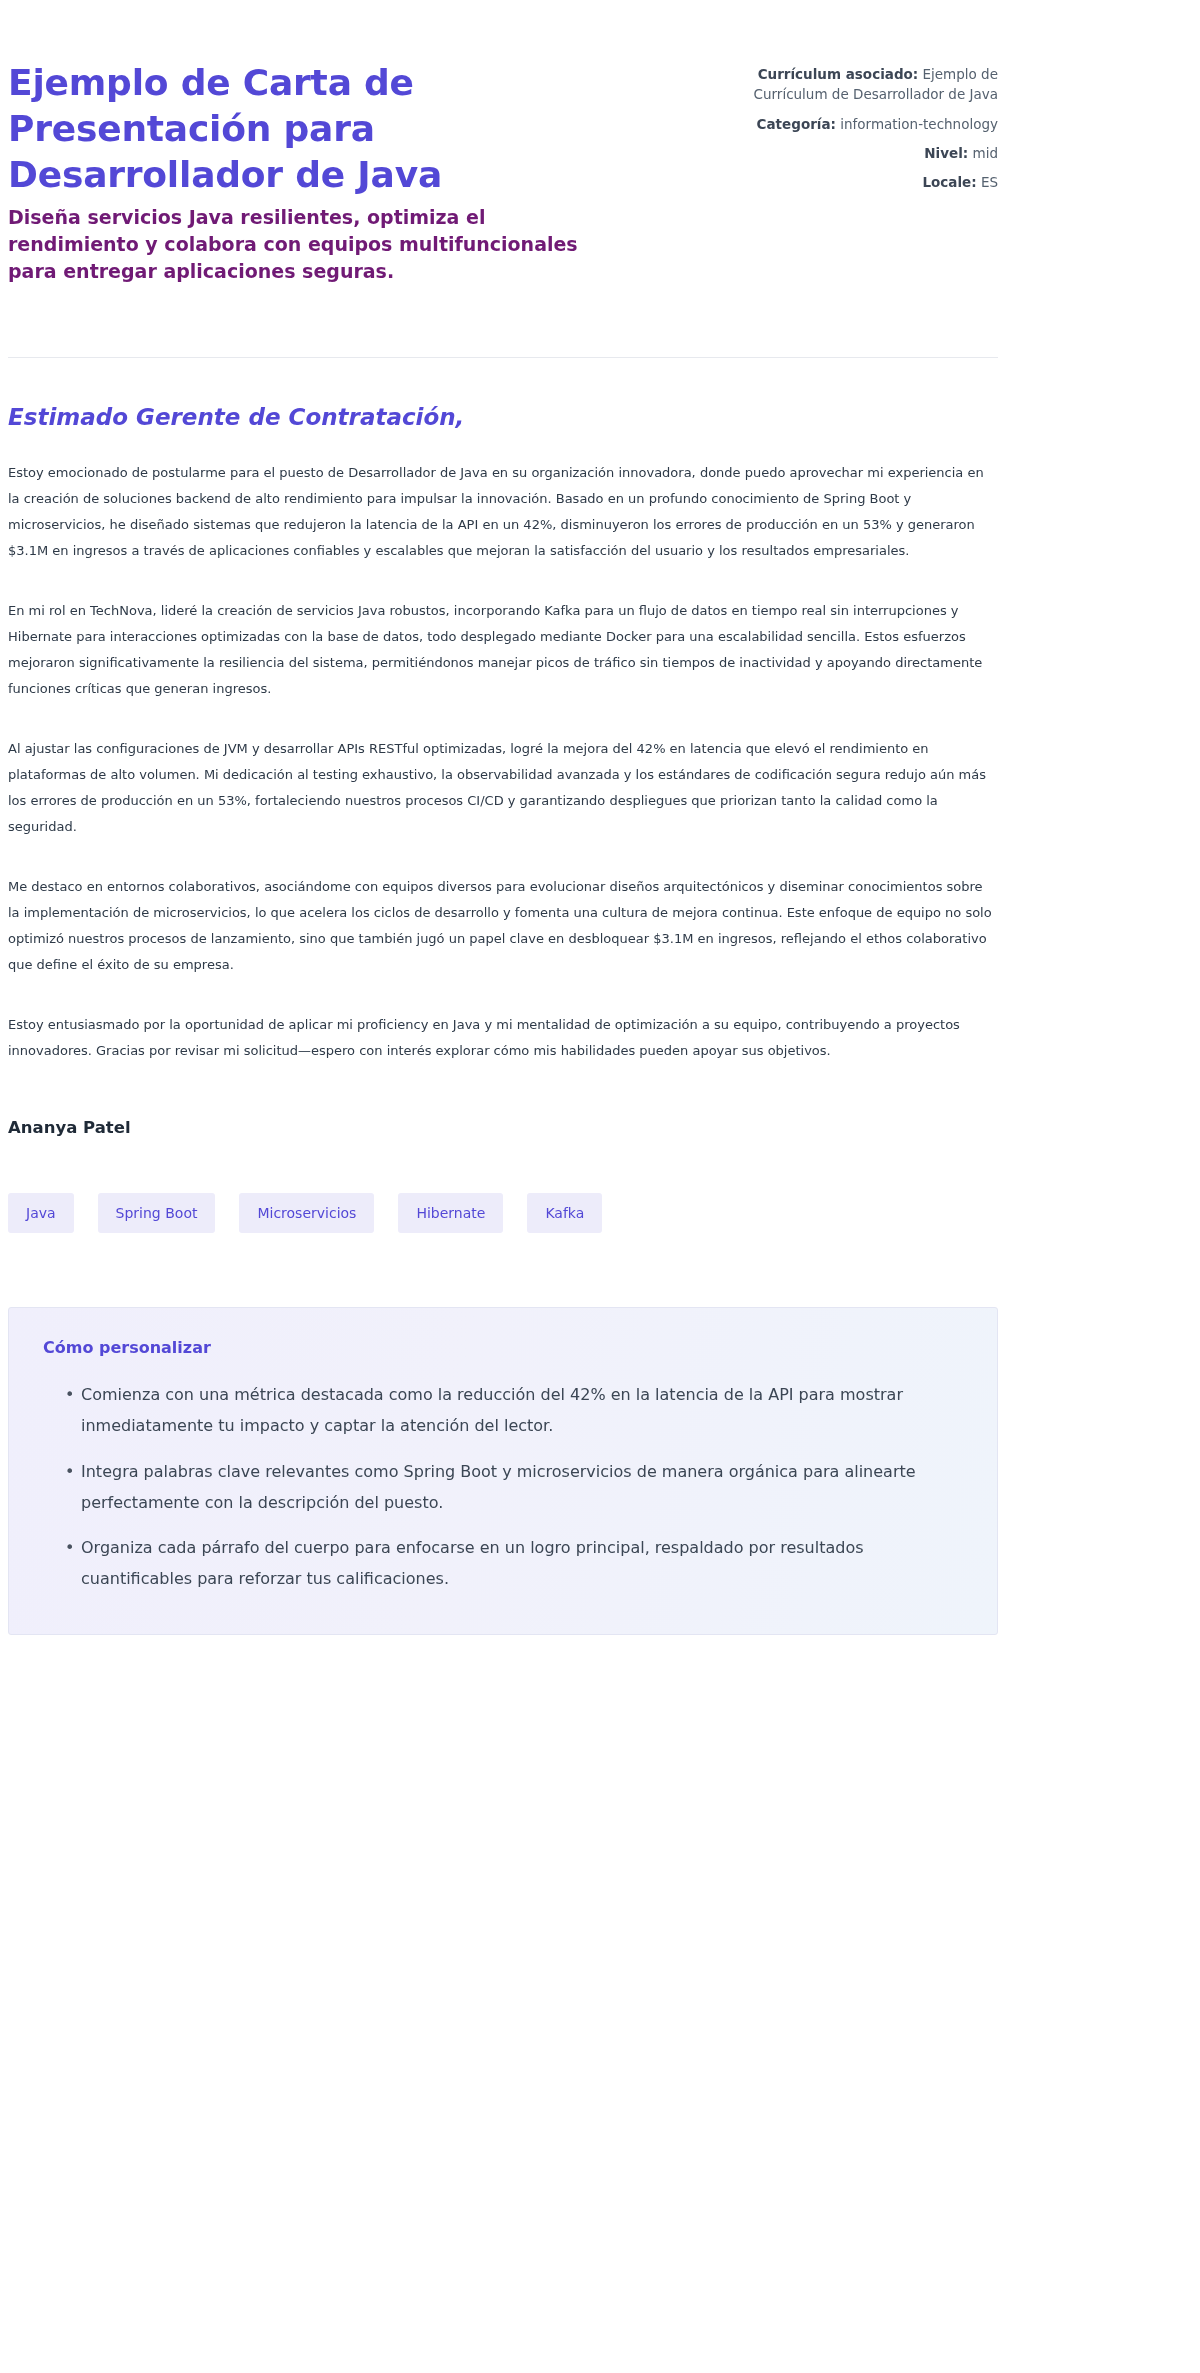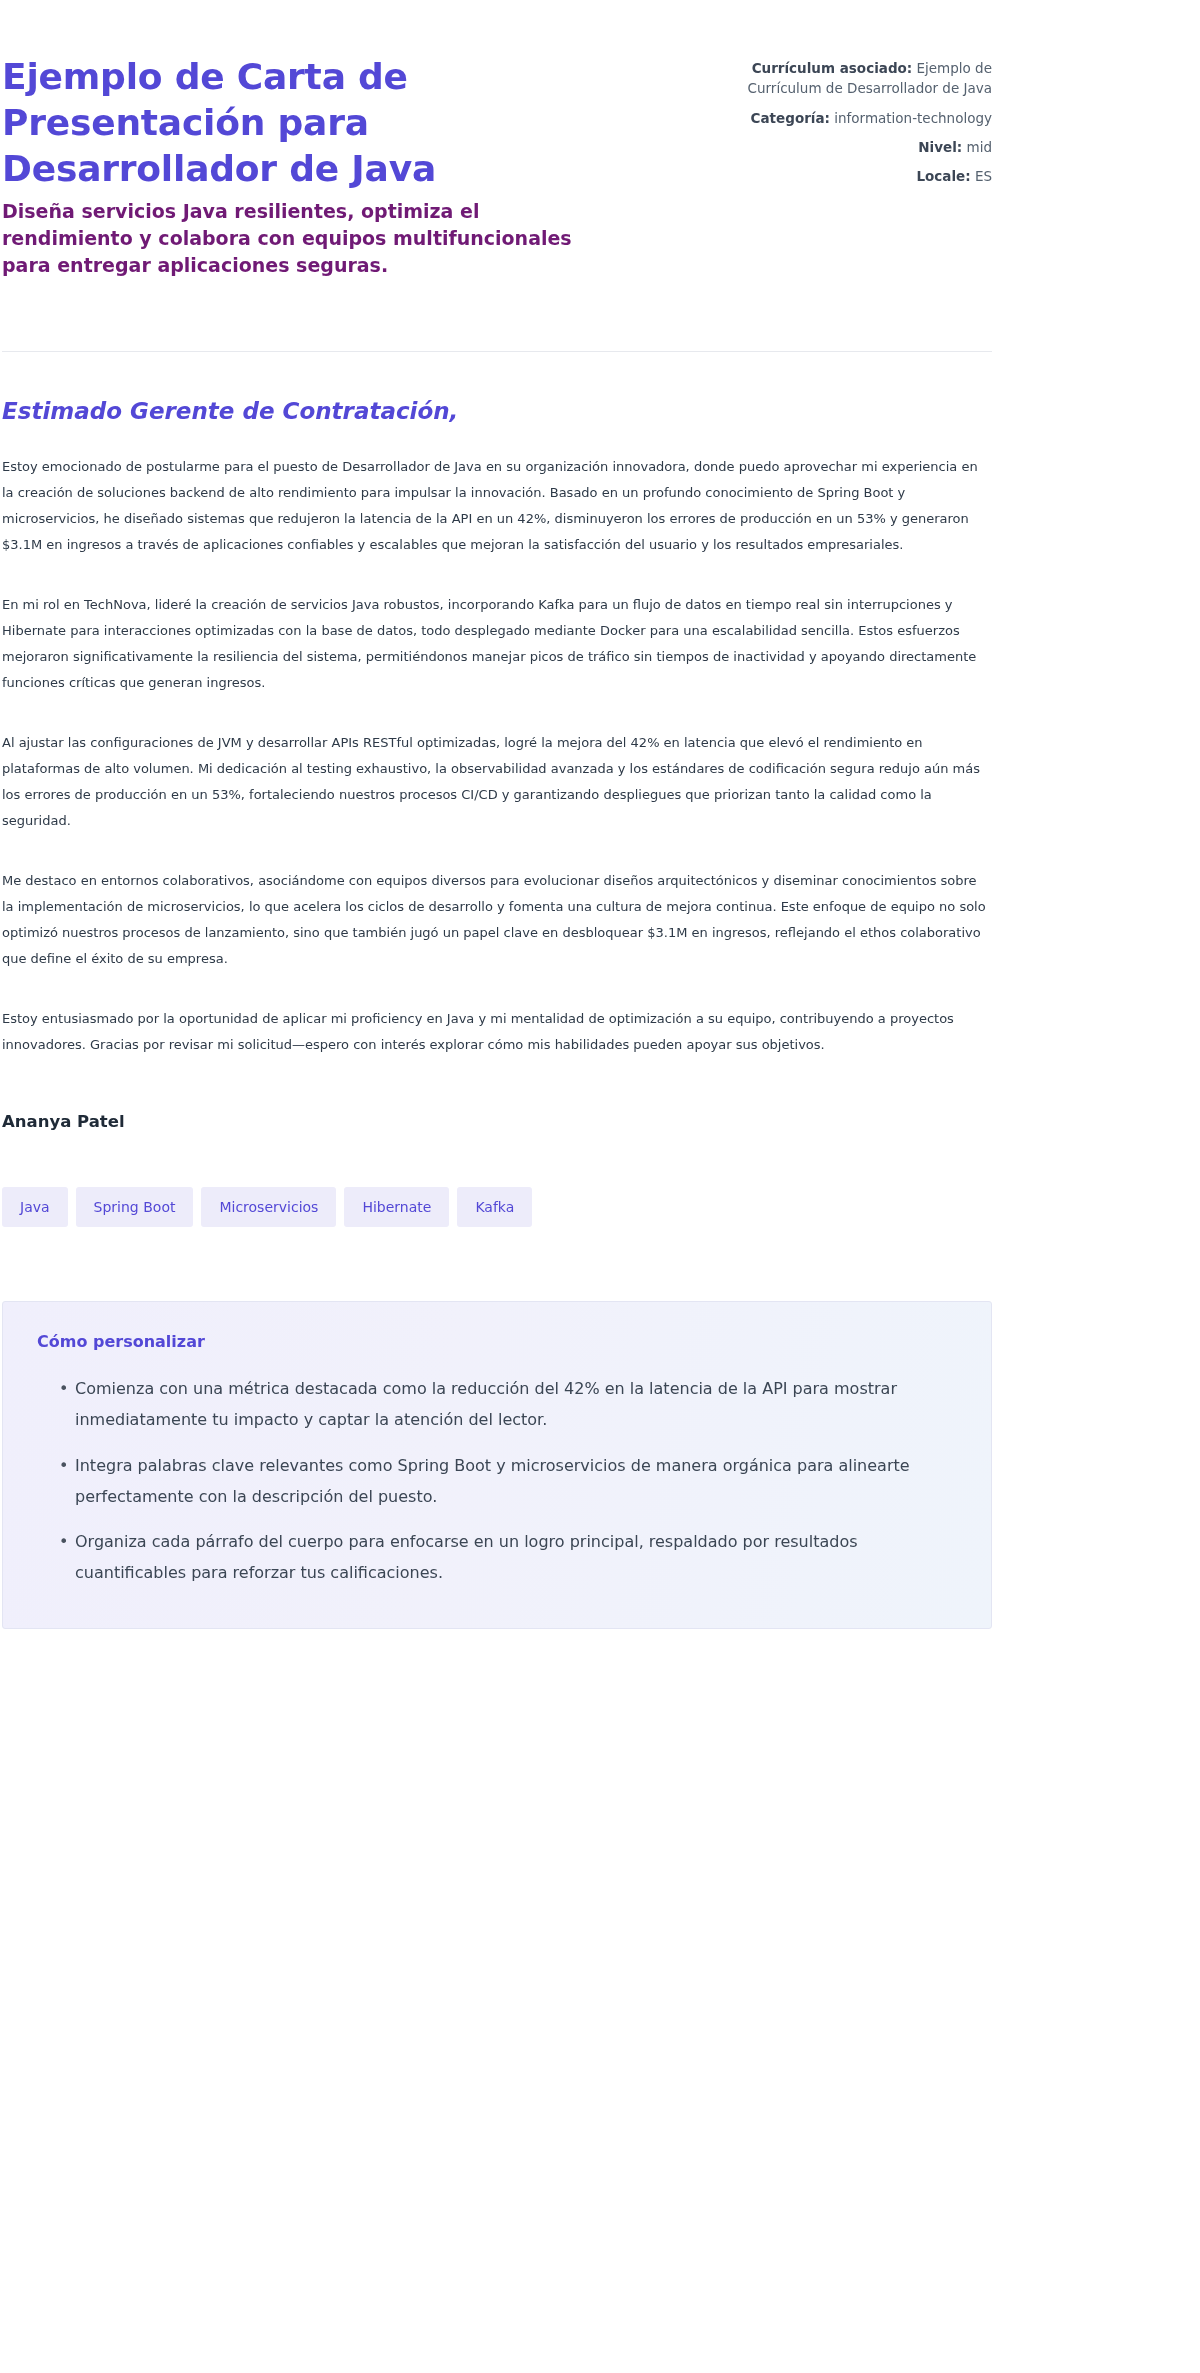--- a/index.html
+++ b/index.html
@@ -11,21 +11,21 @@
   body {
     width: 1200px;
     min-height: 2373px;
     font-family: "DejaVu Sans", "Liberation Sans", sans-serif;
     color: #2e3a48;
     -webkit-font-smoothing: antialiased;
   }
   .page {
     width: 950px;
     min-height: 2373px;
-    padding: 2px;
+    padding: 8px;
     position: relative;
     background: #ffffff;
   }
   .inner {
     margin: 0 auto;
     width: 990px;
     padding-top: 52px;
   }
 
   
@@ -107,21 +107,21 @@
   .sig-role {
     font-size: 16.5px;
     color: #4a5663;
     margin: 0;
   }
 
   
   .tags {
     display: flex;
     flex-wrap: wrap;
-    gap: 8px;
+    gap: 24px;
     margin-top: 56px;
   }
   .tag {
     background: #edecfa;
     color: #5348d6;
     font-size: 14px;
     line-height: 1;
     padding: 13px 18px;
     border-radius: 3px;
     white-space: nowrap;

